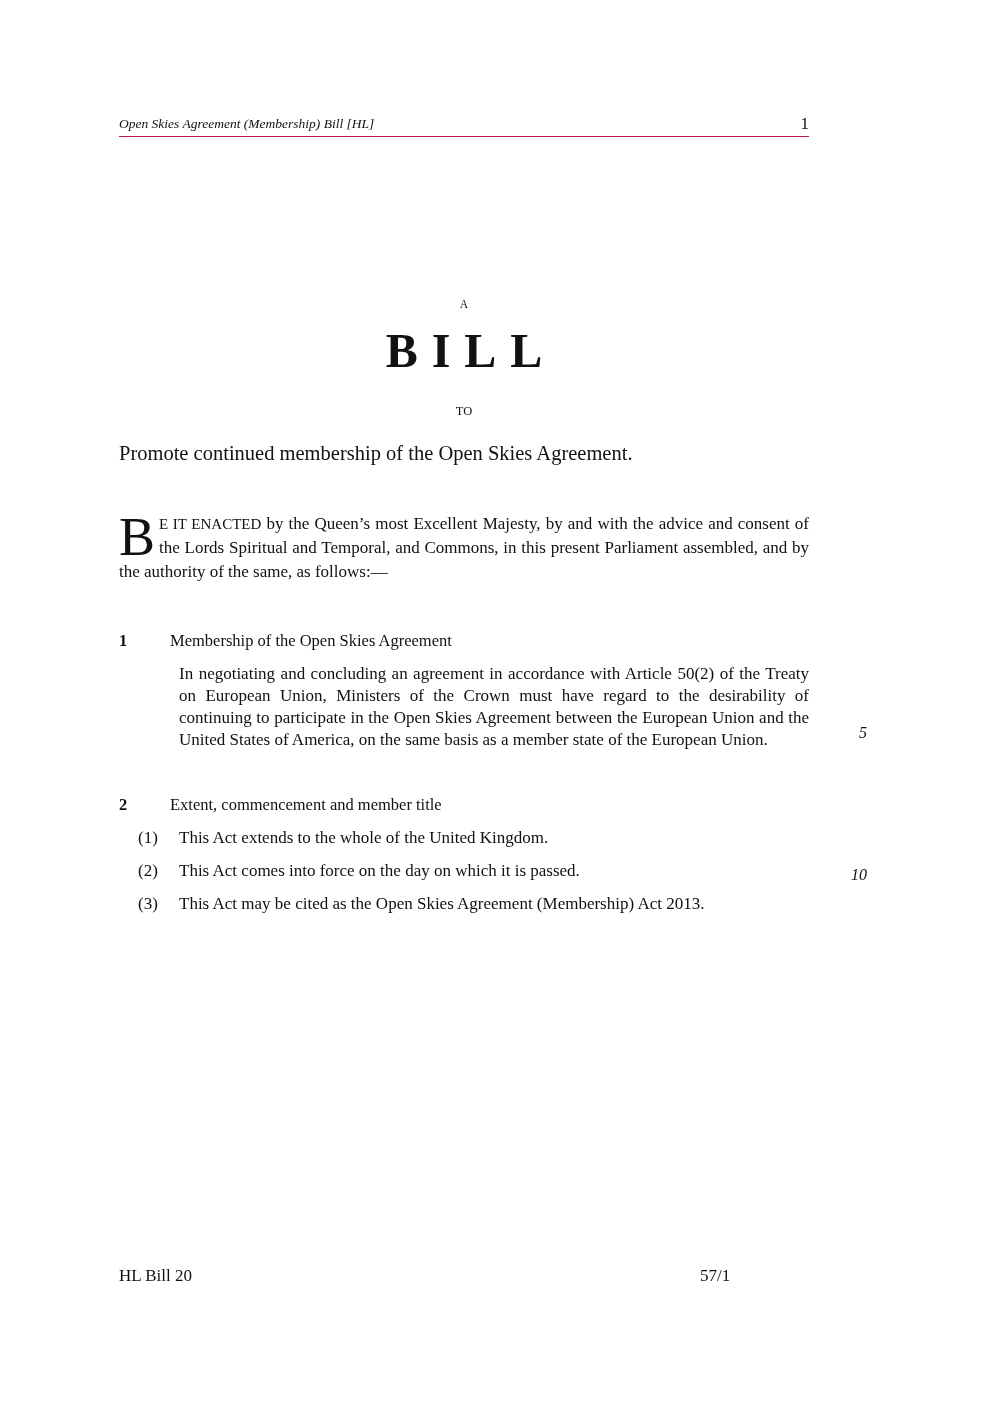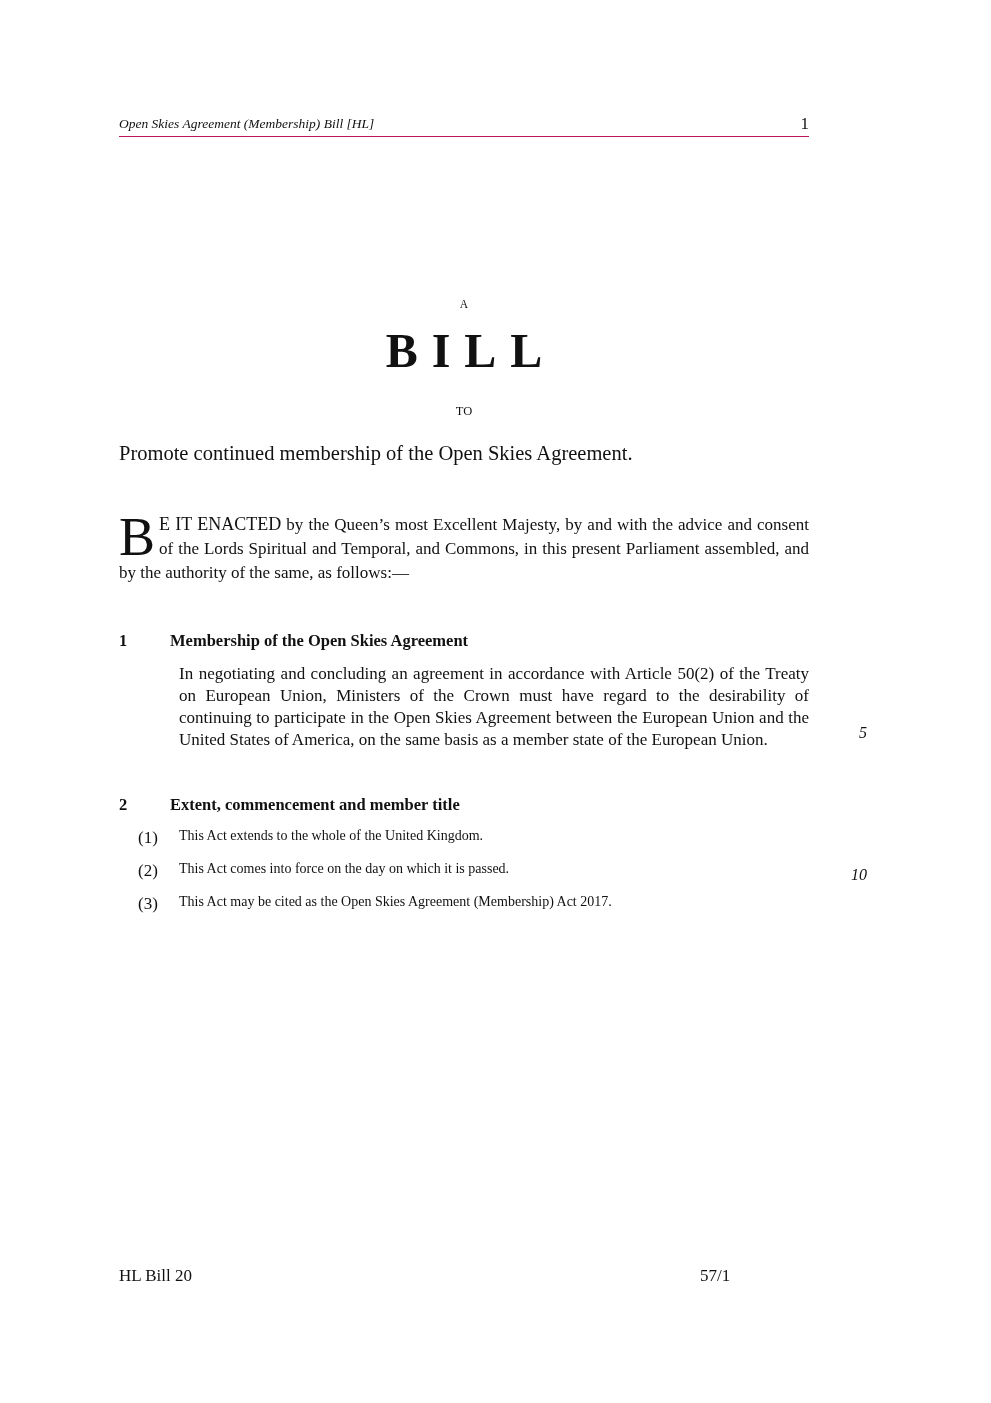--- a/index.html
+++ b/index.html
@@ -8,26 +8,26 @@
   .running-head { left: 119px; top: 116px; width: 690px; height: 20px; border-bottom: 1px solid #be185d; }
   .running-title { position: absolute; left: 0; top: 0; font-style: italic; font-size: 13.5px; }
   .page-num { position: absolute; right: 0; top: -2px; font-size: 17px; }
   .center { left: 119px; width: 690px; text-align: center; }
   .a-label { top: 298px; font-size: 11.5px; }
   .bill-title { top: 323px; font-size: 48px; font-weight: bold; letter-spacing: 14px; padding-left: 14px; box-sizing: border-box; }
   .to-label { top: 404px; font-size: 12.5px; }
   .long-title { left: 119px; top: 442px; font-size: 20.5px; }
   .enacting { left: 119px; top: 512px; width: 690px; font-size: 17px; line-height: 24px; text-align: justify; }
   .dropcap { float: left; font-size: 54px; line-height: 44px; margin-top: 3px; margin-right: 4px; }
-  .smallcaps { font-size: 18px; }
+  .smallcaps { font-size: 15px; }
   .sec-num { left: 119px; font-size: 16.5px; font-weight: bold; }
-  .sec-head { left: 170px; font-size: 16.5px; font-weight: bold; text-align: center; }
+  .sec-head { left: 170px; font-size: 16.5px; font-weight: normal; text-align: center; }
   .sec-body { left: 179px; width: 630px; font-size: 17px; line-height: 22px; text-align: justify; text-align-last: left; }
   .sub-num { left: 138px; font-size: 17px; }
-  .sub-text { left: 179px; font-size: 14px; }
+  .sub-text { left: 179px; font-size: 17px; }
   .line-num { left: 859px; font-style: italic; font-size: 16px; }
   .footer-left { left: 119px; top: 1266px; font-size: 17px; }
   .footer-right { left: 700px; width: 109px; text-align: left; top: 1266px; font-size: 17px; }
 </style>
 </head>
 <body>
 
 <div class="abs running-head">
   <span class="running-title">Open Skies Agreement (Membership) Bill [HL]</span>
   <span class="page-num">1</span>
@@ -50,17 +50,17 @@
 <div class="abs sec-num" style="top:795px;">2</div>
 <div class="abs sec-head" style="top:795px;">Extent, commencement and member title</div>
 
 <div class="abs sub-num" style="top:828px;">(1)</div>
 <div class="abs sub-text" style="top:828px;">This Act extends to the whole of the United Kingdom.</div>
 
 <div class="abs sub-num" style="top:861px;">(2)</div>
 <div class="abs sub-text" style="top:861px;">This Act comes into force on the day on which it is passed.</div>
 
 <div class="abs sub-num" style="top:894px;">(3)</div>
-<div class="abs sub-text" style="top:894px;">This Act may be cited as the Open Skies Agreement (Membership) Act 2017.</div>
+<div class="abs sub-text" style="top:894px;">This Act may be cited as the Open Skies Agreement (Membership) Act 2013.</div>
 <div class="abs line-num" style="top:866px; left:851px;">10</div>
 
 <div class="abs footer-left">HL Bill 20</div>
 <div class="abs footer-right">57/1</div>
 
 </body></html>

